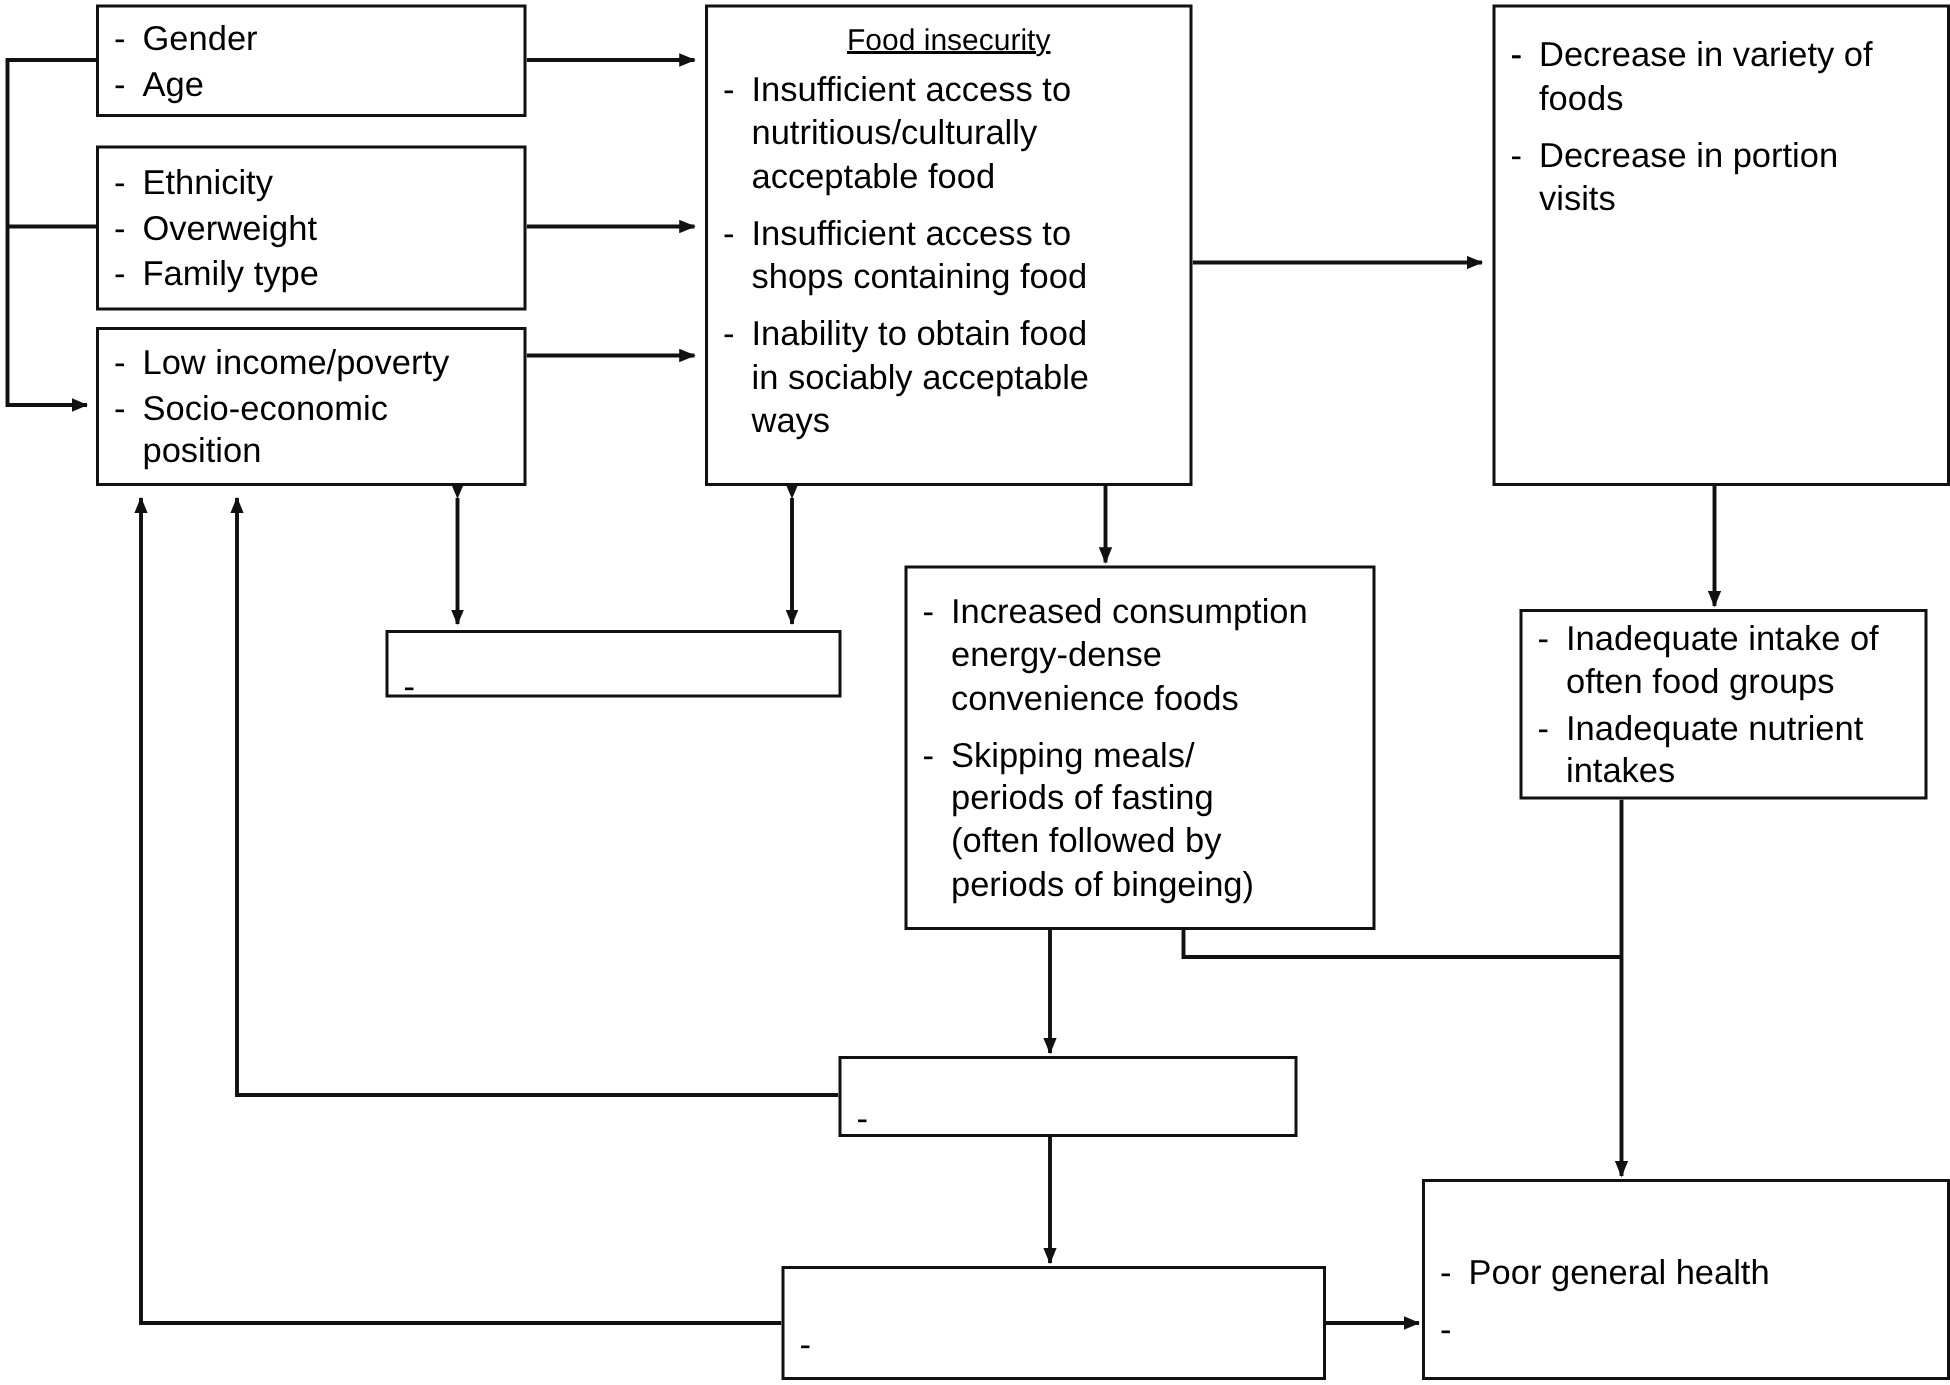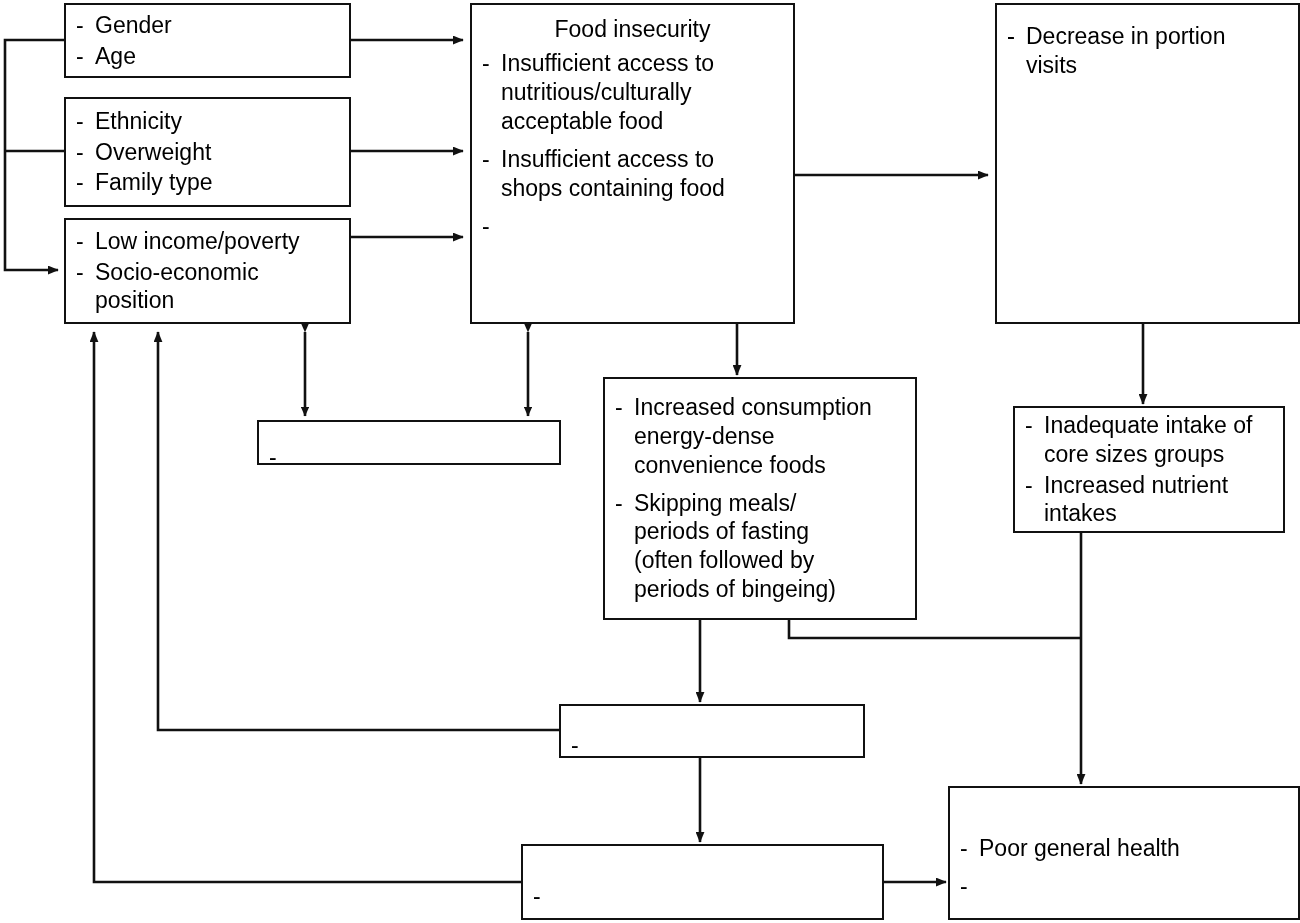--- a/index.html
+++ b/index.html
@@ -10,21 +10,22 @@
   .box{
     position:absolute;
     border:2px solid #111;
     background:#fff;
     box-sizing:border-box;
     padding:6px 10px 6px 10px;
     z-index:2;
   }
   .box .hdr{
     text-align:center;
-    font-size:23px;
+    text-decoration:underline;
+    font-size:20px;
     line-height:1.22;
     margin-bottom:6px;
     white-space:nowrap;
   }
   .bullets{list-style:none;margin:0;padding:0;}
   .bullets li{
     position:relative;
     font-size:23px;
     line-height:1.26;
     margin:0 0 9px 0;
@@ -112,28 +113,31 @@
   </div>
 
   <div class="box" style="left:470px;top:3px;width:325px;height:321px;padding-top:10px;">
     <div class="hdr">Food insecurity</div>
     <ul class="bullets">
       <li><span class="dash">-</span><span>Insufficient access to
 nutritious/culturally
 acceptable food</span></li>
       <li><span class="dash">-</span><span>Insufficient access to
 shops containing food</span></li>
-      <li><span class="dash">-</span></li>
+      <li><span class="dash">-</span><span>Inability to obtain food
+in sociably acceptable
+ways</span></li>
     </ul>
   </div>
 
   <div class="box" style="left:995px;top:3px;width:305px;height:321px;padding-top:8px;">
     <ul class="bullets">
       <li><span class="dash">-</span></li>
-      <li><span class="dash">-</span></li>
+      <li><span class="dash">-</span><span>Decrease in variety of
+foods</span></li>
       <li><span class="dash">-</span><span>Decrease in portion
 visits</span></li>
     </ul>
   </div>
 
   <div class="box vcenter" style="left:257px;top:420px;width:304px;height:45px;">
     <ul class="bullets tight">
       <li><span class="dash">-</span></li>
     </ul>
   </div>
@@ -146,22 +150,22 @@
       <li><span class="dash">-</span><span>Skipping meals/
 periods of fasting
 (often followed by
 periods of bingeing)</span></li>
     </ul>
   </div>
 
   <div class="box vcenter" style="left:1013px;top:406px;width:272px;height:127px;">
     <ul class="bullets tight">
       <li><span class="dash">-</span><span>Inadequate intake of
-core sizes groups</span></li>
-      <li><span class="dash">-</span><span>Increased nutrient
+often food groups</span></li>
+      <li><span class="dash">-</span><span>Inadequate nutrient
 intakes</span></li>
     </ul>
   </div>
 
   <div class="box vcenter" style="left:559px;top:704px;width:306px;height:54px;">
     <ul class="bullets tight">
       <li><span class="dash">-</span></li>
     </ul>
   </div>
 

